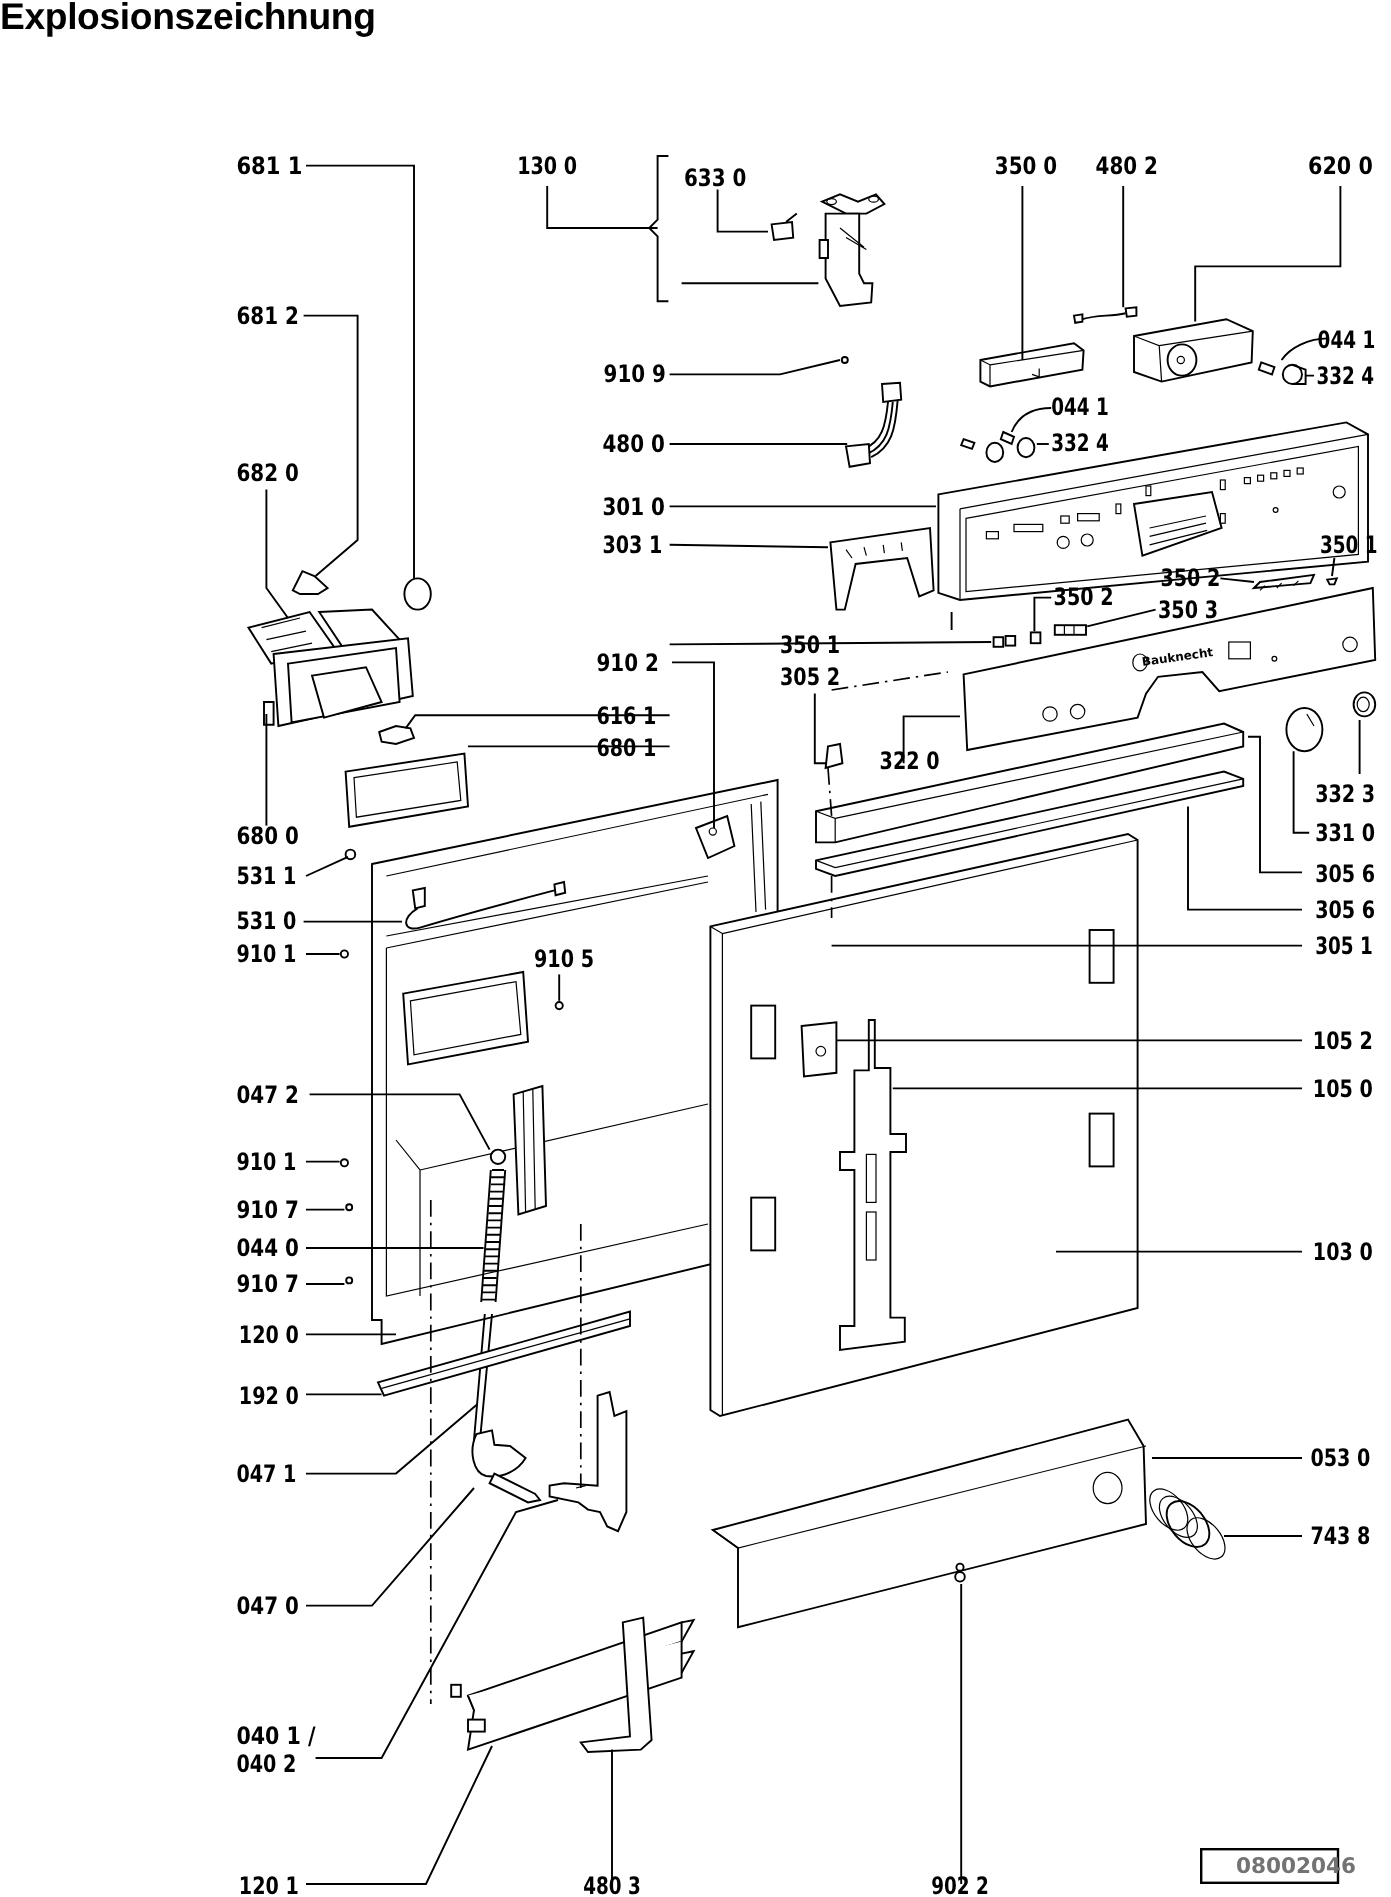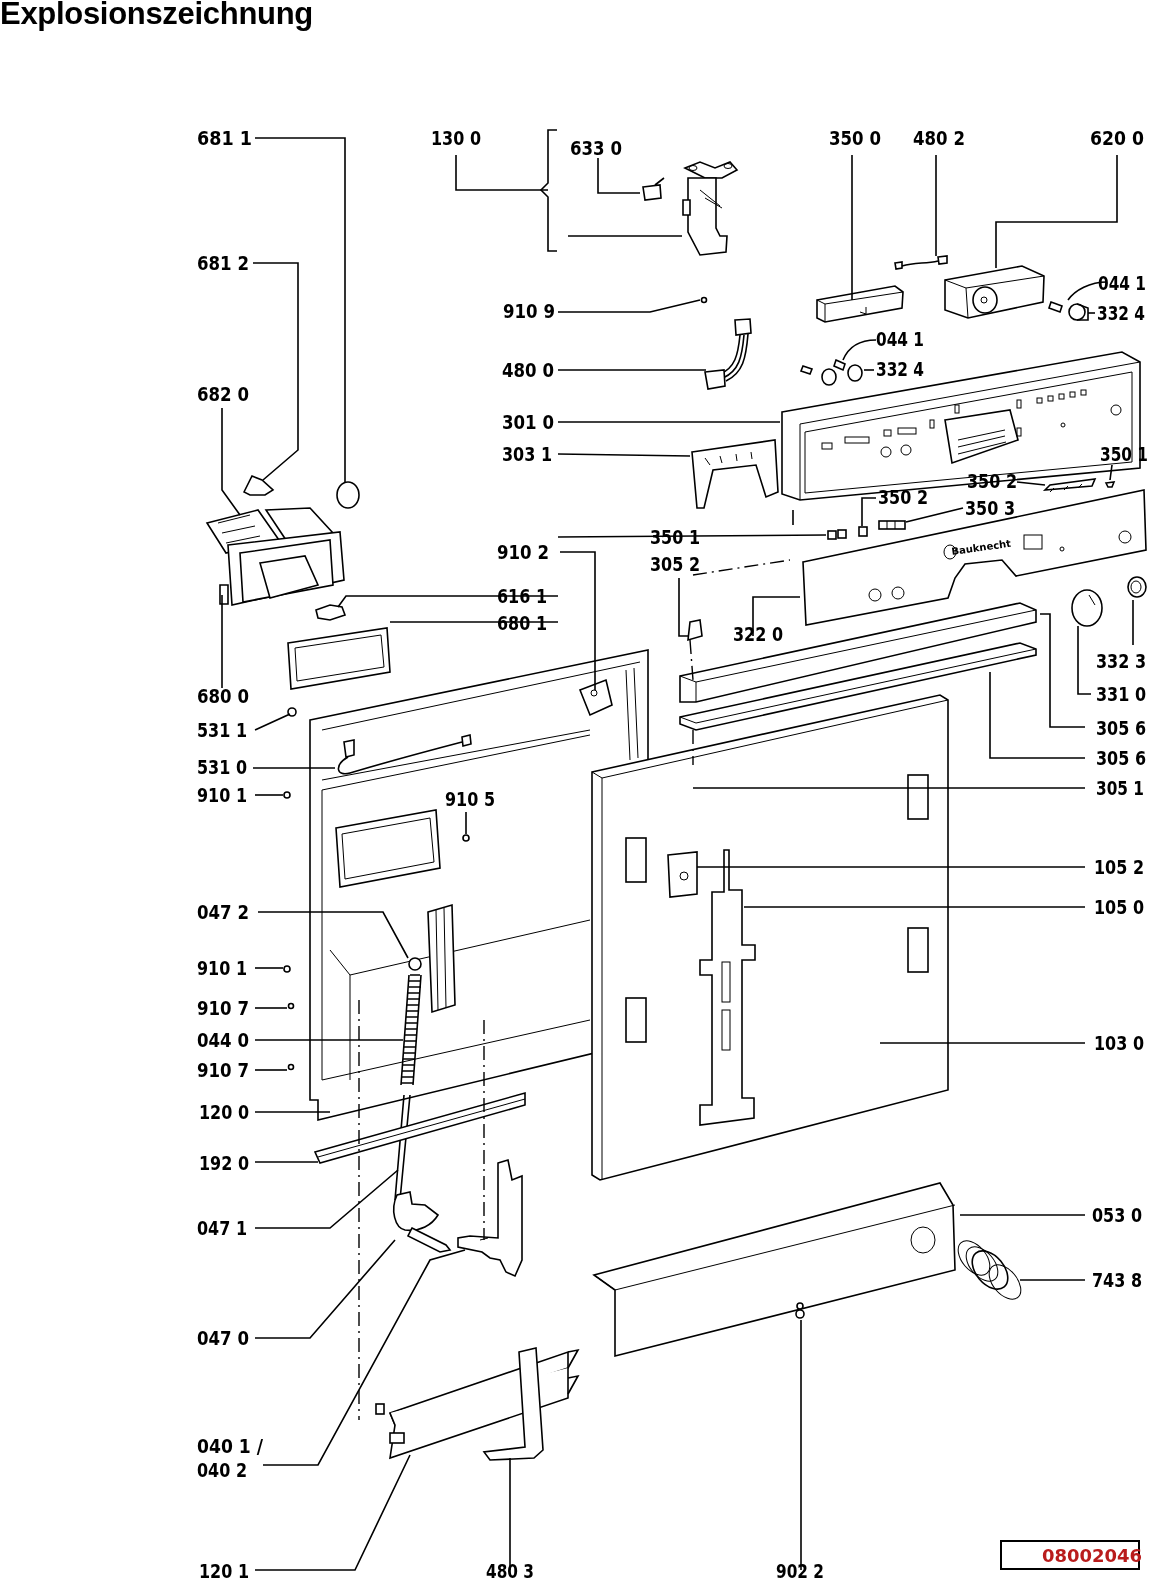--- a/index.html
+++ b/index.html
@@ -1,20 +1,20 @@
 <!DOCTYPE html>
 <html><head>
 <meta charset="utf-8">
 <style>
   html, body { margin:0; padding:0; background:#ffffff; }
   body { width:1159px; height:1581px; position:relative; overflow:hidden; font-family:"Liberation Sans", sans-serif; }
   .title { position:absolute; left:0; top:-4px; font-family:"Liberation Sans", sans-serif; font-weight:bold; font-size:31px; color:#000; letter-spacing:-0.3px; }
   svg.diagram { position:absolute; left:0; top:0; }
   .lbl { font-family:"DejaVu Sans", sans-serif; font-weight:bold; font-size:20px; fill:#000; transform-box: fill-box; }
-  .docnum { position:absolute; left:1000px; top:1540px; width:140px; height:30px; border:2px solid #000; box-sizing:border-box; display:flex; align-items:center; justify-content:center; font-family:"DejaVu Sans", sans-serif; font-weight:bold; font-size:18px; color:#b91c1c;padding-left:44px; }
+  .docnum { position:absolute; left:1000px; top:1540px; width:116px; height:30px; border:2px solid #000; box-sizing:border-box; display:flex; align-items:center; justify-content:center; font-family:"DejaVu Sans", sans-serif; font-weight:bold; font-size:18px; color:#737373;padding-left:44px; }
   .ln { stroke:#000; stroke-width:1.6; fill:none; }
   .part { stroke:#000; stroke-width:1.6; fill:#fff; }
   .partthin { stroke:#000; stroke-width:1; fill:none; }
   .dash { stroke:#000; stroke-width:1.4; fill:none; stroke-dasharray:14 5 2 5; }
 </style>
 </head>
 <body>
 
 <div class="title">Explosionszeichnung</div>
 

